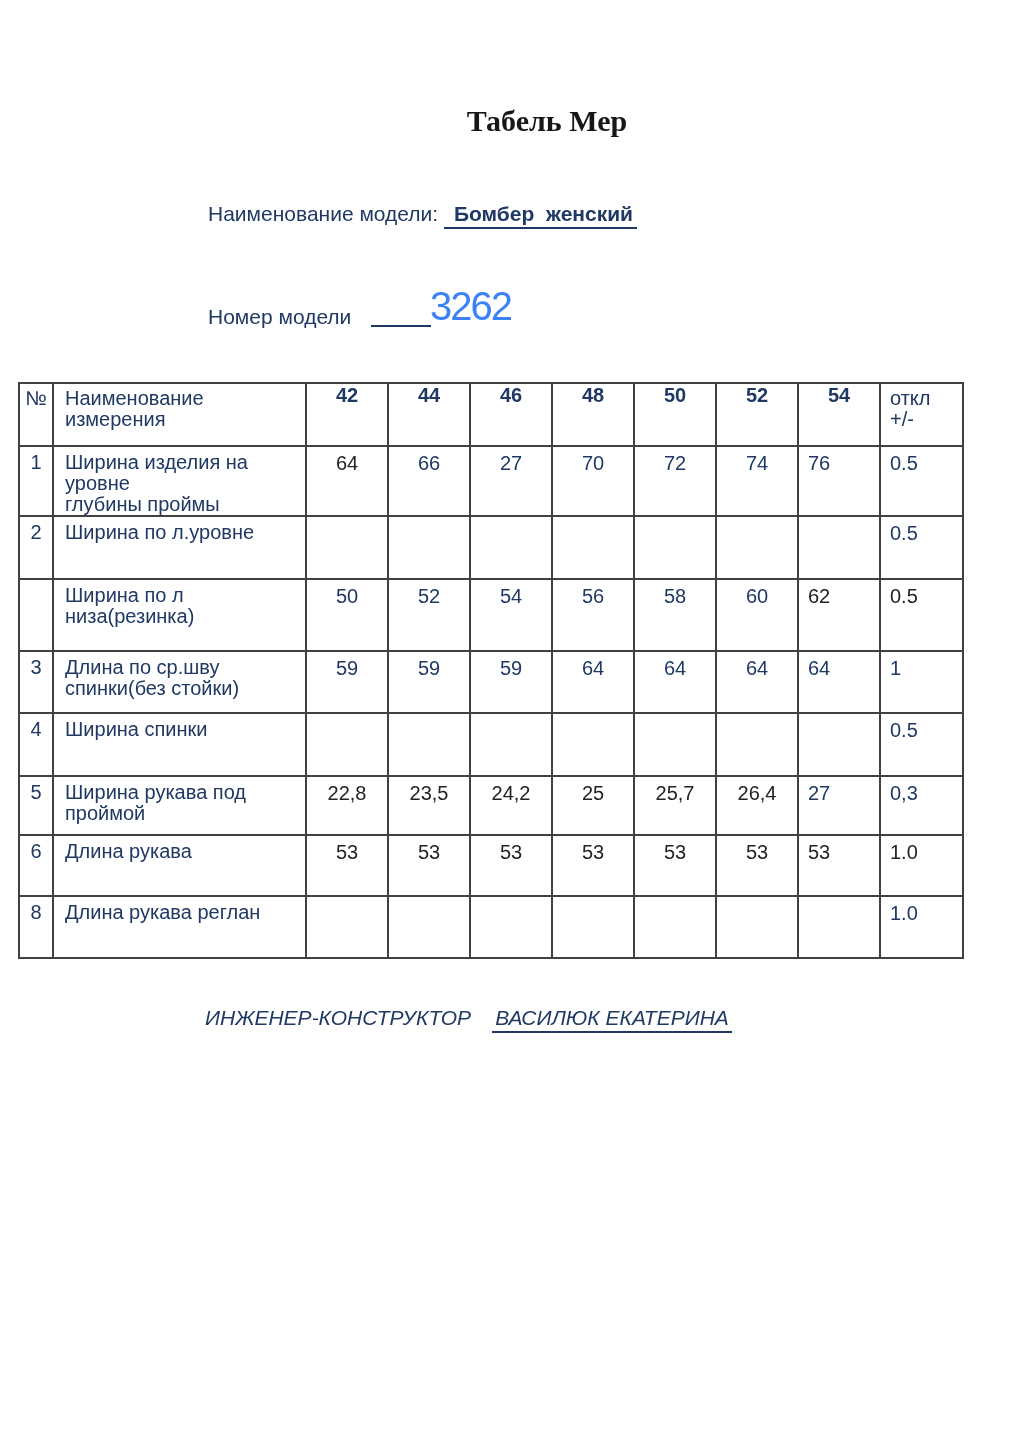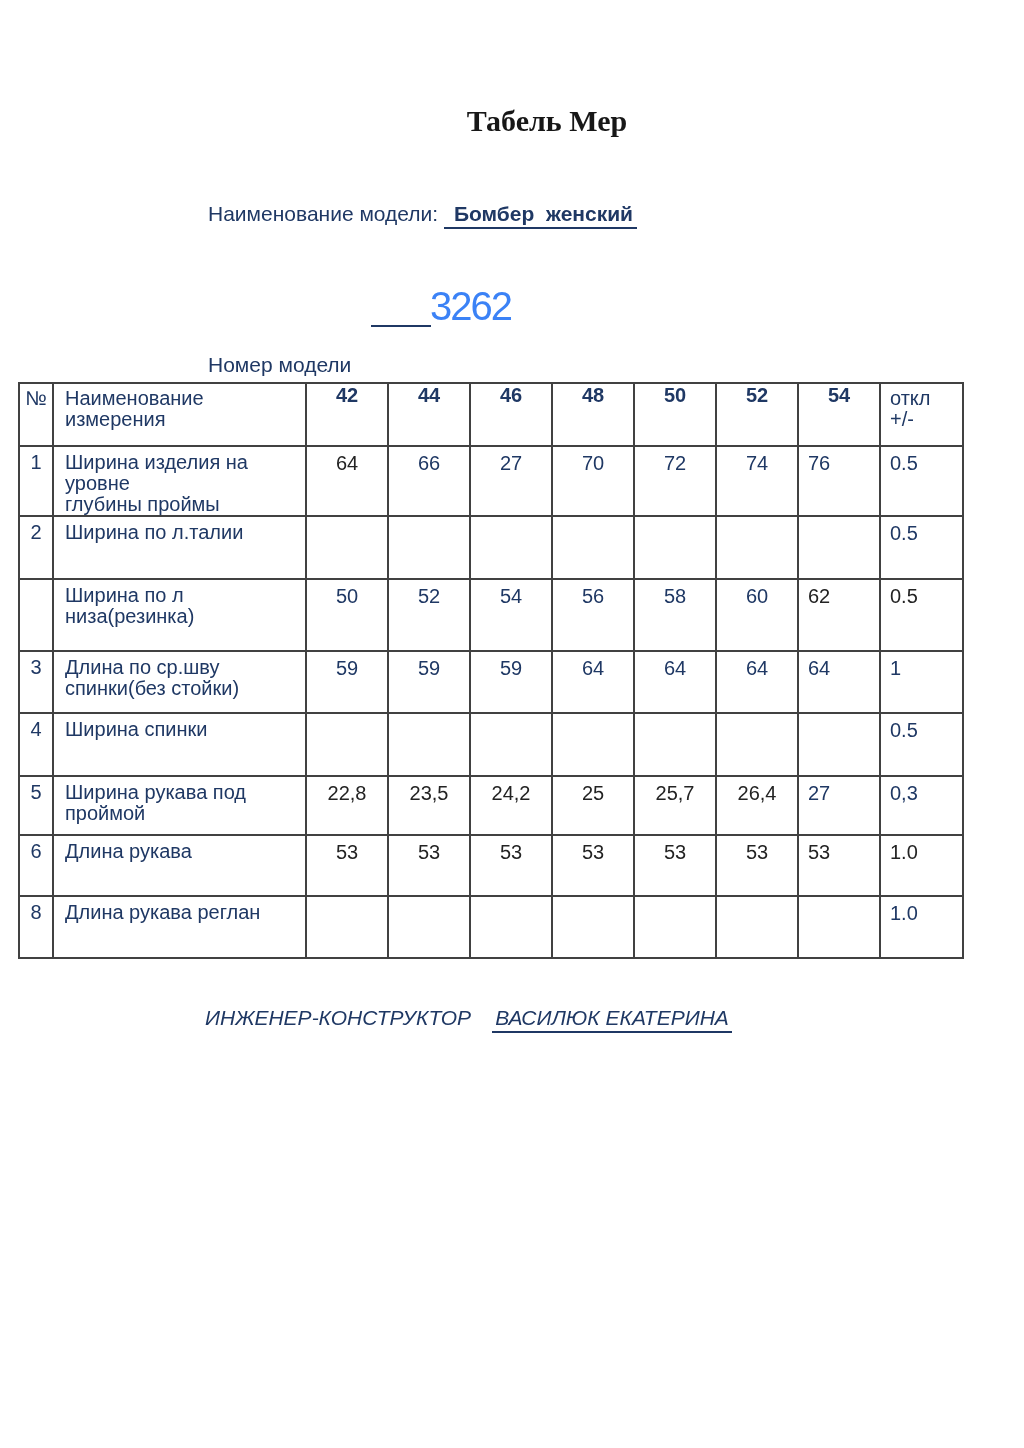--- a/index.html
+++ b/index.html
@@ -19,21 +19,21 @@
     font-family:"Liberation Serif",serif;font-weight:bold;font-size:30px;color:#171717;
   }
   
   #model-name-line{position:absolute;top:202px;left:208px;font-size:21px;color:var(--navy);white-space:pre-wrap;}
   #model-name-line .lbl{color:var(--navy);}
   #model-name-value{
     font-weight:bold;border-bottom:2px solid var(--navy);
     padding:0 4px 2px 10px;white-space:pre-wrap;
   }
   
-  #model-number-label{position:absolute;top:305px;left:208px;font-size:21px;color:var(--navy);margin-top:48px;}
+  #model-number-label{position:absolute;top:305px;left:208px;font-size:21px;color:var(--navy);}
   #model-number-underline{position:absolute;top:325px;left:371px;width:60px;height:0;border-bottom:2px solid var(--navy);}
   #model-number-value{
     position:absolute;top:283px;left:430px;font-size:40px;letter-spacing:-2px;
     color:#3b82f6;font-weight:400;line-height:47px;
   }
   
   #measure-table{
     position:absolute;top:382px;left:18px;border-collapse:collapse;table-layout:fixed;
     width:944px;
   }
@@ -109,21 +109,21 @@
       <td class="val">27</td>
       <td class="val">70</td>
       <td class="val">72</td>
       <td class="val">74</td>
       <td class="val last">76</td>
       <td class="tol">0.5</td>
     </tr>
 
     <tr style="height:63px">
       <td class="numc">2</td>
-      <td class="labc">Ширина по л.талии</td>
+      <td class="labc">Ширина по л.уровне</td>
       <td class="val"></td>
       <td class="val"></td>
       <td class="val"></td>
       <td class="val"></td>
       <td class="val"></td>
       <td class="val"></td>
       <td class="val last"></td>
       <td class="tol">0.5</td>
     </tr>
 

